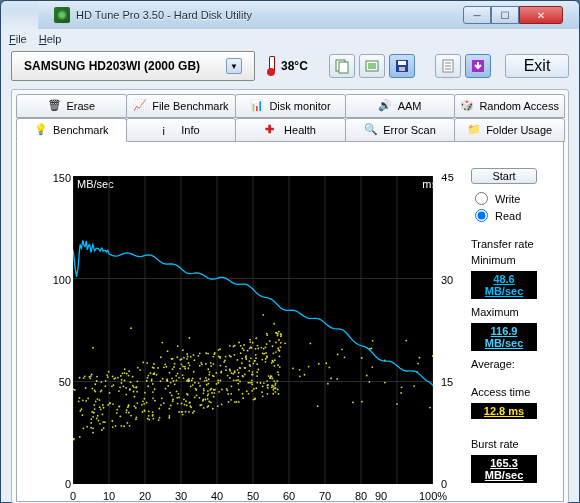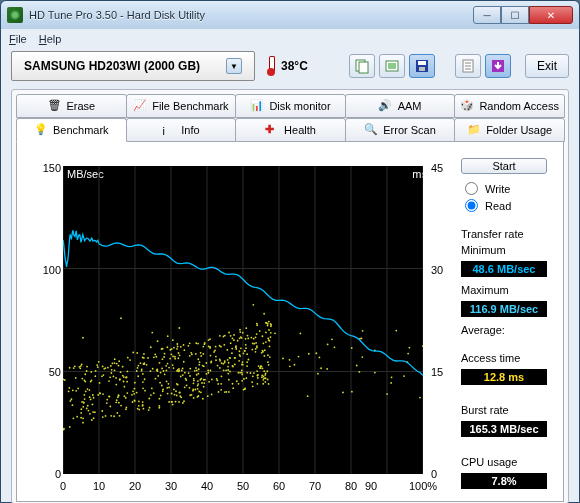--- a/index.html
+++ b/index.html
@@ -1,18 +1,18 @@
 <!DOCTYPE html>
 <html><head>
 <meta charset="utf-8">
 <style>
   * { box-sizing: border-box; }
   body { margin: 0; font-family: "Segoe UI", Tahoma, sans-serif; font-size: 11px; background: #5a7a9a; overflow: hidden; }
   .window { width: 580px; height: 503px; background: linear-gradient(to bottom, #d8e8f8 0%, #cfe0f0 8px, #e8eef5 30px, #e8eef5 100%); border: 1px solid #2a4a6a; border-radius: 6px 6px 0 0; box-shadow: 0 0 8px rgba(0,0,0,0.4); position: relative; }
-  .titlebar { height: 28px; display: flex; align-items: center; padding: 0 6px; background: linear-gradient(to bottom, #e0ecf8 0%, #c8dcf0 50%, #b8d0e8 100%); border-radius: 6px 6px 0 0; }
+  .titlebar { height: 28px; display: flex; align-items: center; padding: 0 16px; background: linear-gradient(to bottom, #e0ecf8 0%, #c8dcf0 50%, #b8d0e8 100%); border-radius: 6px 6px 0 0; margin-left: 37px; }
   .titlebar-icon { width: 16px; height: 16px; background: linear-gradient(135deg,#2a7a2a,#1a5a1a); border-radius: 2px; margin-right: 6px; position:relative;}
   .titlebar-icon::after{content:"";position:absolute;left:3px;top:3px;width:10px;height:10px;background:radial-gradient(circle,#6ac06a 30%,#2a7a2a 70%);border-radius:50%;}
   .titlebar-text { color: #1a2a3a; text-shadow: 0 1px 0 #fff; }
   .titlebar-btns { margin-left: auto; display: flex; gap: 0; }
   .tbtn { width: 28px; height: 18px; border: 1px solid #5a7a9a; background: linear-gradient(to bottom,#e8f0fa,#c0d4ea); display:flex; align-items:center; justify-content:center; font-size:10px; color:#2a3a4a;}
   .tbtn.min{border-radius:3px 0 0 3px;}
   .tbtn.max{border-radius:0;}
   .tbtn.close{width:44px;border-radius:0 3px 3px 0;background:linear-gradient(to bottom,#e88080,#d03030);color:#fff;border-color:#8a2020;}
   .menubar { height: 20px; display: flex; align-items: center; padding: 0 8px; gap: 12px; }
   .menubar span { color: #1a2a3a; }
@@ -22,46 +22,46 @@
   .drive-select .chev{width:16px;height:16px;background:linear-gradient(to bottom,#eaf2fb,#c8dcf0);border:1px solid #7a9aba;border-radius:2px;display:flex;align-items:center;justify-content:center;font-size:8px;}
   .temp-area{display:flex;align-items:center;gap:4px;margin-left:4px;}
   .thermo{width:12px;height:20px;position:relative;}
   .thermo::before{content:"";position:absolute;left:4px;top:0;width:4px;height:14px;background:#fff;border:1px solid #a00;border-bottom:none;border-radius:2px 2px 0 0;}
   .thermo::after{content:"";position:absolute;left:2px;bottom:0;width:8px;height:8px;background:#d02020;border-radius:50%;}
   .temp-text{font-weight:bold;font-size:12px;}
   .tool-btns{display:flex;gap:4px;margin-left:auto;}
   .tbtn2{width:26px;height:24px;border:1px solid #9aaabf;background:linear-gradient(to bottom,#f8faff,#dae6f2);border-radius:3px;display:flex;align-items:center;justify-content:center;}
   .tbtn2.active{background:linear-gradient(to bottom,#c8dcf5,#9ac0e8);border-color:#4a8ac8;}
   .tbtn2 svg{width:16px;height:16px;}
-  .exit-btn{width:44px;height:24px;border:1px solid #9aaabf;background:linear-gradient(to bottom,#f8faff,#dae6f2);border-radius:3px;font-size:12px;margin-left:8px;}
+  .exit-btn{width:64px;height:24px;border:1px solid #9aaabf;background:linear-gradient(to bottom,#f8faff,#dae6f2);border-radius:3px;font-size:16px;margin-left:8px;}
   .content{padding:6px 10px 10px;}
   .panel{border:1px solid #b0b8c4;border-radius:3px;background:#f8f9fb;padding:4px;height:415px;}
   .tab-rows{}
   .tab-row{display:flex;height:24px;}
   .tab{flex:1;display:flex;align-items:center;justify-content:center;gap:5px;border:1px solid #a0a8b4;background:linear-gradient(to bottom,#fcfdff,#e8ecf2);font-size:11px;margin-right:-1px;position:relative;}
   .tab.active{background:#fff;border-bottom-color:#fff;z-index:2;font-weight:normal;}
   .tab-row:first-child .tab{border-radius:3px 3px 0 0;}
   .tab-row:last-child .tab{border-radius:3px 3px 0 0;}
   .tabicon{width:14px;height:14px;display:inline-block;}
-  .tab-content{border:1px solid #a0a8b4;border-top:none;background:#fff;height:360px;display:flex;padding:16px;gap:8px;}
+  .tab-content{border:1px solid #a0a8b4;border-top:none;background:#fff;height:360px;display:flex;padding:26px;gap:8px;}
   .chart-area{width:420px;height:340px;position:relative;}
   .chart-bg{position:absolute;left:30px;top:8px;width:360px;height:308px;background:#000;}
   .ylabel-left{position:absolute;left:0;width:28px;text-align:right;font-size:11px;}
   .ylabel-right{position:absolute;right:0;width:22px;text-align:left;font-size:11px;}
   .xlabel{position:absolute;bottom:0;font-size:11px;text-align:center;transform:translateX(-50%);}
   .unit-left{position:absolute;left:34px;top:10px;font-size:11px;color:#fff;}
   .unit-right{position:absolute;right:26px;top:10px;font-size:11px;color:#fff;}
   .grid-line-h{position:absolute;left:30px;width:360px;height:1px;background:#2a2a2a;}
   .right-panel{flex:1;display:flex;flex-direction:column;gap:4px;}
   .start-btn{height:24px;border:1px solid #8898ac;background:linear-gradient(to bottom,#fdfdfe,#e4eaf2);border-radius:3px;font-size:11px;margin-bottom:4px;}
   .radio-row{display:flex;align-items:center;gap:4px;font-size:11px;padding-left:4px;}
   .radio-row input{margin:0 3px 0 0;}
   .section-label{font-size:11px;margin-top:4px;}
   .divider{height:1px;background:#c0c8d4;margin:2px 0;}
-  .readout{background:#000;color:#fff;font-size:11px;font-weight:bold;padding:2px 6px;text-align:center;margin:1px 0 3px;}
+  .readout{background:#000;color:#fff;font-size:11px;font-weight:bold;padding:2px 6px;text-align:center;margin:1px 0 3px;text-decoration:underline;}
   .readout.blue{color:#00bfff;}
   .readout.cyan{color:#40d0ff;}
   .readout.yellow{color:#ffdf20;}
   .sub-label{font-size:11px;}
   svg.line-chart{position:absolute;left:30px;top:8px;width:360px;height:308px;}
 </style>
 </head>
 <body>
 
 <div class="window">
@@ -179,21 +179,21 @@
 
       <div class="tab-content">
         <div class="chart-area">
           <div class="chart-bg"></div>
 
           <div class="ylabel-left" style="top:4px;">150</div>
           <div class="ylabel-left" style="top:106px;">100</div>
           <div class="ylabel-left" style="top:208px;">50</div>
           <div class="ylabel-left" style="top:310px;">0</div>
 
-          <div class="ylabel-right" style="top:4px;">45</div>
+          <div class="ylabel-right" style="top:4px;font-family:Liberation Mono, monospace;">45</div>
           <div class="ylabel-right" style="top:106px;">30</div>
           <div class="ylabel-right" style="top:208px;">15</div>
           <div class="ylabel-right" style="top:310px;">0</div>
 
           <div class="unit-left">MB/sec</div>
           <div class="unit-right">ms</div>
 
           <div class="grid-line-h" style="top:110px;"></div>
           <div class="grid-line-h" style="top:213px;"></div>
 

